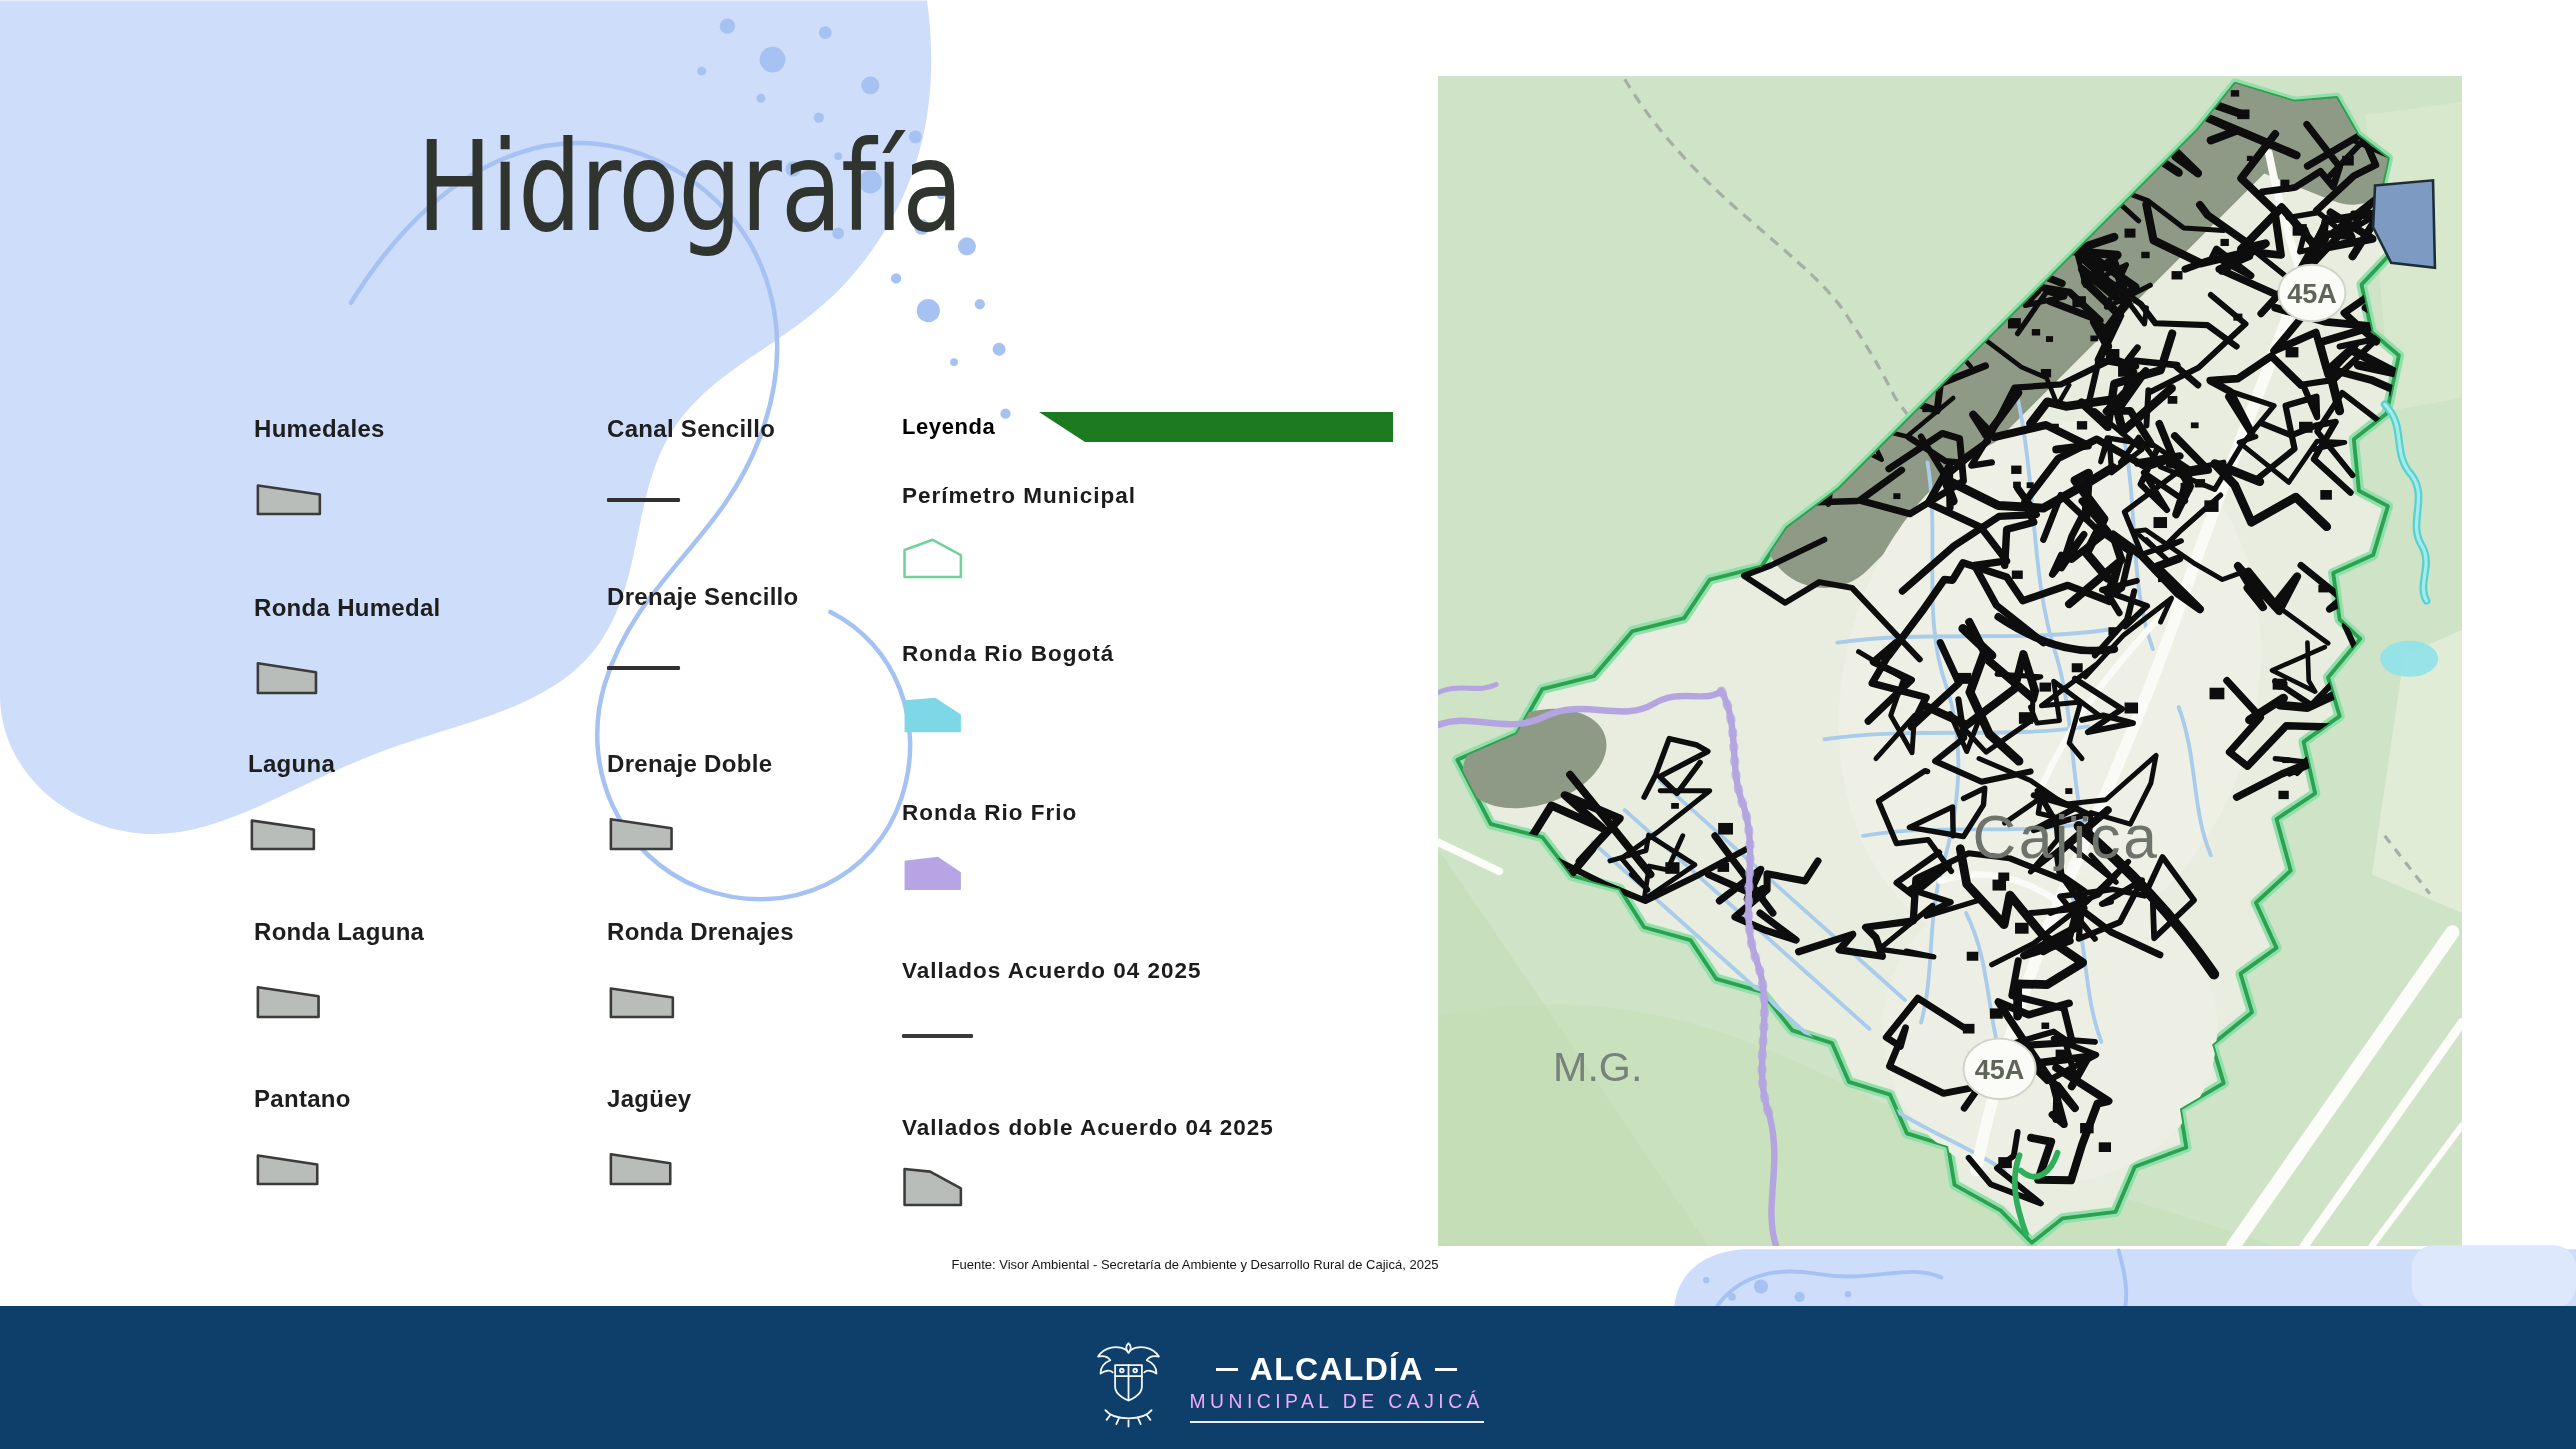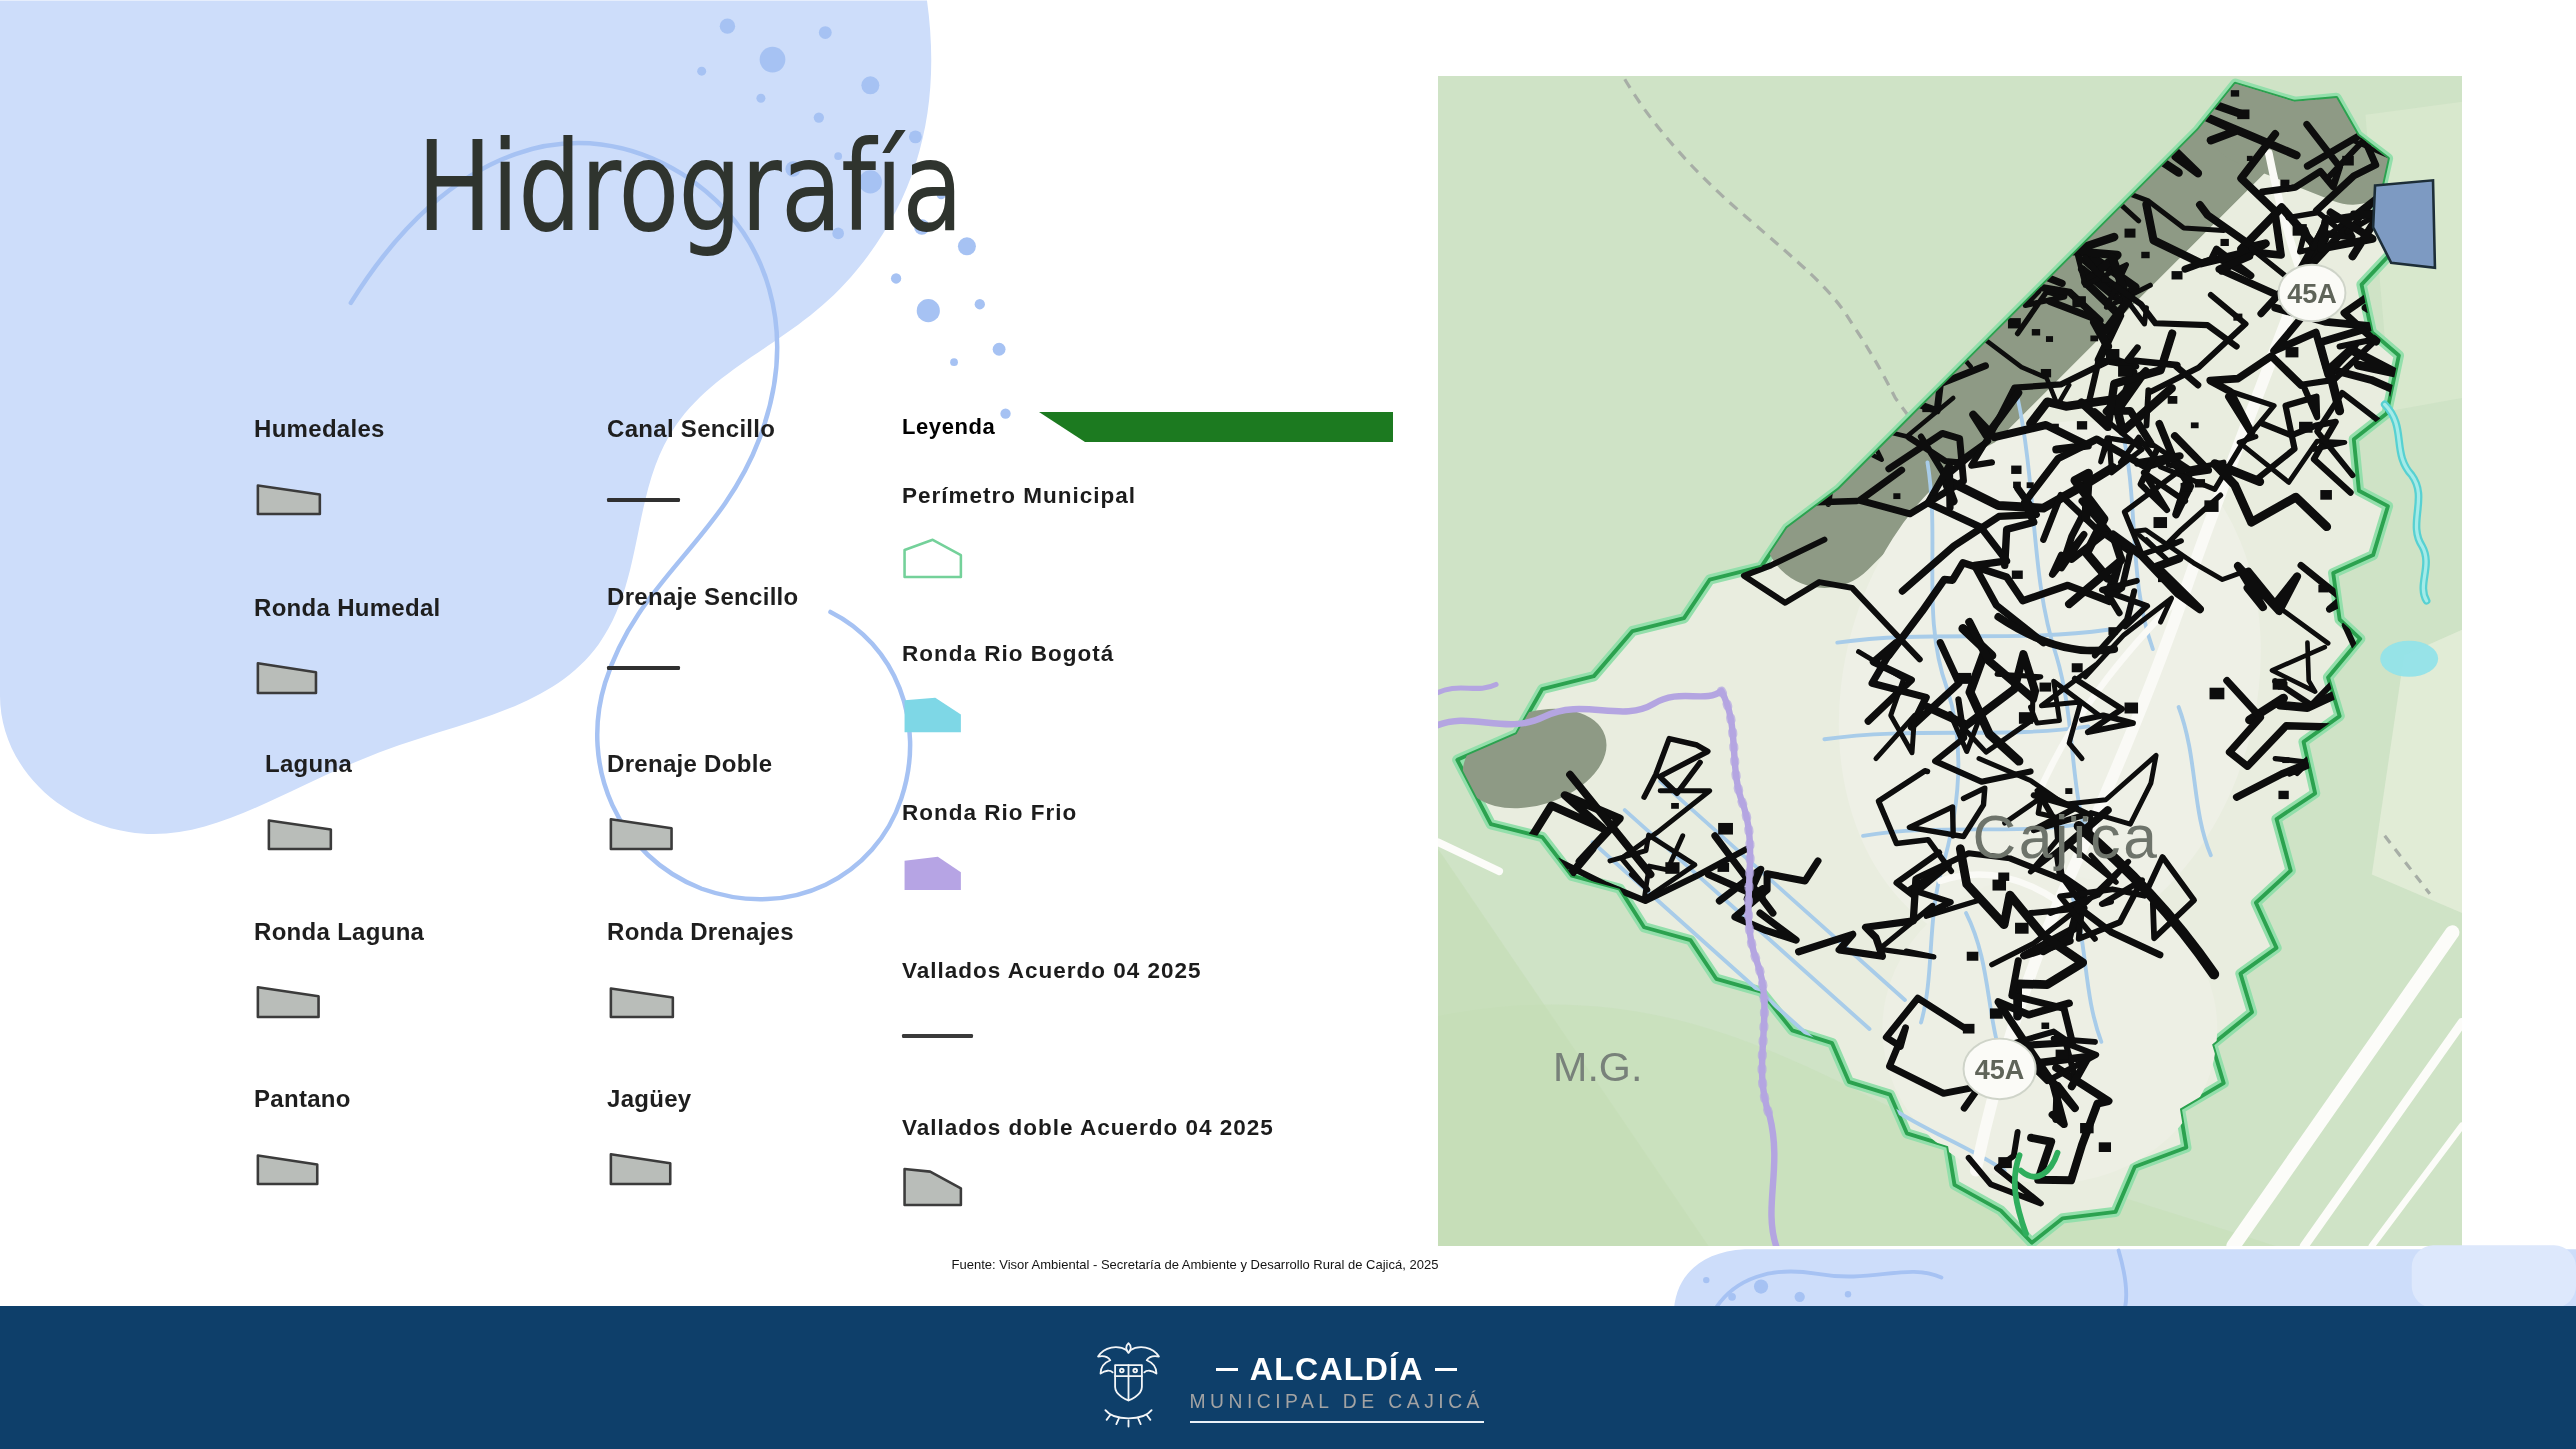--- a/index.html
+++ b/index.html
@@ -46,21 +46,21 @@
 
   
   .bottombar{position:absolute;left:0;top:1306px;width:2576px;height:162px;background:#0e3f6a;
              display:flex;align-items:center;justify-content:center;gap:24.5px;}
   .crest{width:73px;height:98px;}
   .orgtext{display:flex;flex-direction:column;align-items:center;border-bottom:2.6px solid #eaf1f8;
            padding-bottom:7.7px;}
   .org-line1{display:flex;align-items:center;gap:11.6px;}
   .org-name{font-size:32px;font-weight:700;color:#ffffff;letter-spacing:1.3px;}
   .dash{display:inline-block;width:22px;height:2.6px;background:#ffffff;}
-  .org-line2{margin-top:3px;font-size:19.3px;font-weight:400;color:#a3a3a3;letter-spacing:4.5px;}
+  .org-line2{margin-top:3px;font-size:19.3px;font-weight:400;color:#f0abfc;letter-spacing:4.5px;}
 </style>
 </head>
 <body>
 
 <div class="slide">
 
   <svg class="decor-tl" viewBox="0 0 1760 1560" aria-hidden="true">
     <path fill="#cdddfa" d="M0,0 H1440 C1462,160 1430,300 1330,420 C1240,530 1120,560 1050,660 C980,760 1002,900 930,1000 C850,1110 700,1120 560,1180 C430,1232 320,1312 200,1292 C80,1272 0,1180 0,1080 Z"></path>
     <path fill="none" stroke="#a6c2f3" stroke-width="7" stroke-linecap="round" d="M545,470 C700,220 900,170 1060,270 C1200,360 1240,520 1180,680 C1120,840 990,900 940,1060 C900,1190 960,1330 1090,1380 C1230,1430 1360,1360 1400,1240 C1440,1120 1390,1000 1290,950"></path>
     <g fill="#a6c2f3">
@@ -95,21 +95,21 @@
     <svg class="leg-sym" viewBox="0 0 110 66">
         <polygon points="6,16 102,30 102,60 6,60"></polygon>
       </svg>
   </div>
   <div class="leg-item" style="left:254px;top:594px">
     <div class="leg-label">Ronda Humedal</div>
     <svg class="leg-sym" viewBox="0 0 110 66">
         <polygon points="6,14 96,28 96,60 6,60"></polygon>
       </svg>
   </div>
-  <div class="leg-item" style="left:265px;top:750px">
+  <div class="leg-item" style="left:248px;top:750px">
     <div class="leg-label">Laguna</div>
     <svg class="leg-sym" viewBox="0 0 110 66">
         <polygon points="6,16 102,30 102,60 6,60"></polygon>
       </svg>
   </div>
   <div class="leg-item" style="left:254px;top:918px">
     <div class="leg-label">Ronda Laguna</div>
     <svg class="leg-sym" viewBox="0 0 110 66">
         <polygon points="6,14 100,28 100,60 6,60"></polygon>
       </svg>

